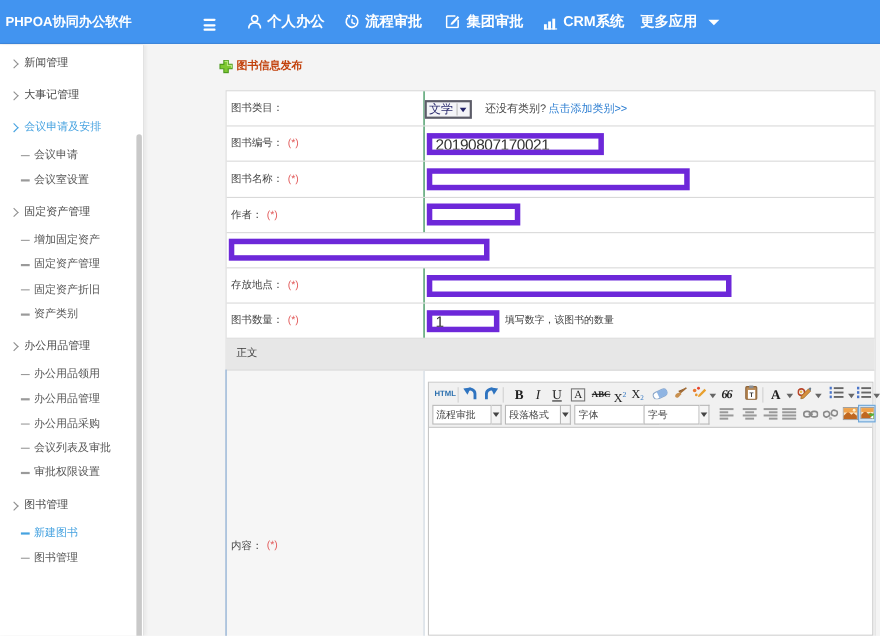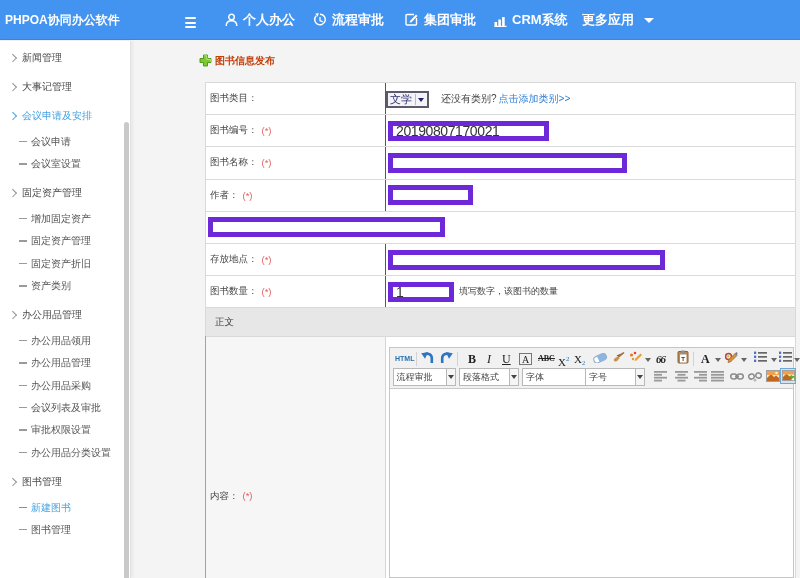--- a/index.html
+++ b/index.html
@@ -162,24 +162,20 @@
           <span class="t">办公用品采购</span>
         </div>
       <div class="mi sub">
           <span class="d"></span>
           <span class="t">会议列表及审批</span>
         </div>
       <div class="mi sub">
           <span class="d"></span>
           <span class="t">审批权限设置</span>
         </div>
-      <div class="mi sub">
-          <span class="d"></span>
-          <span class="t">办公用品分类设置</span>
-        </div>
       <div class="mi grp">
           <i class="arr"></i>
           <span class="t">图书管理</span>
         </div>
       <div class="mi sub on">
           <span class="d"></span>
           <span class="t">新建图书</span>
         </div>
       <div class="mi sub">
           <span class="d"></span>

